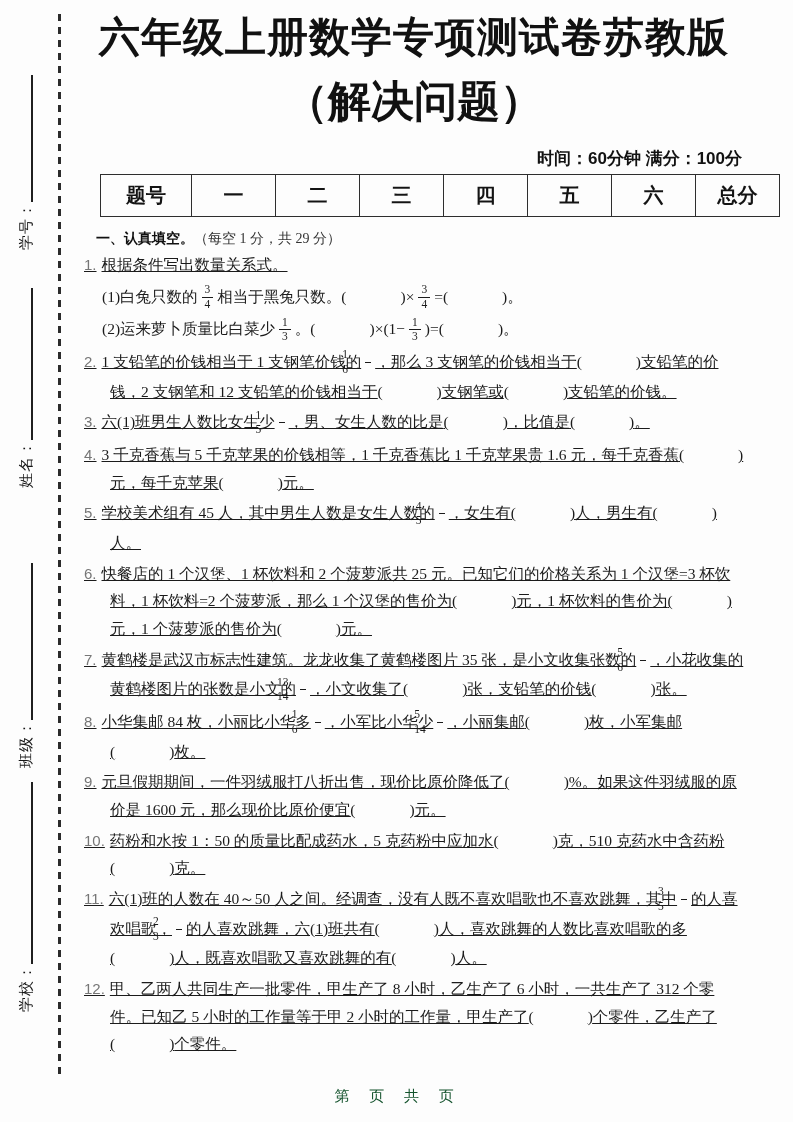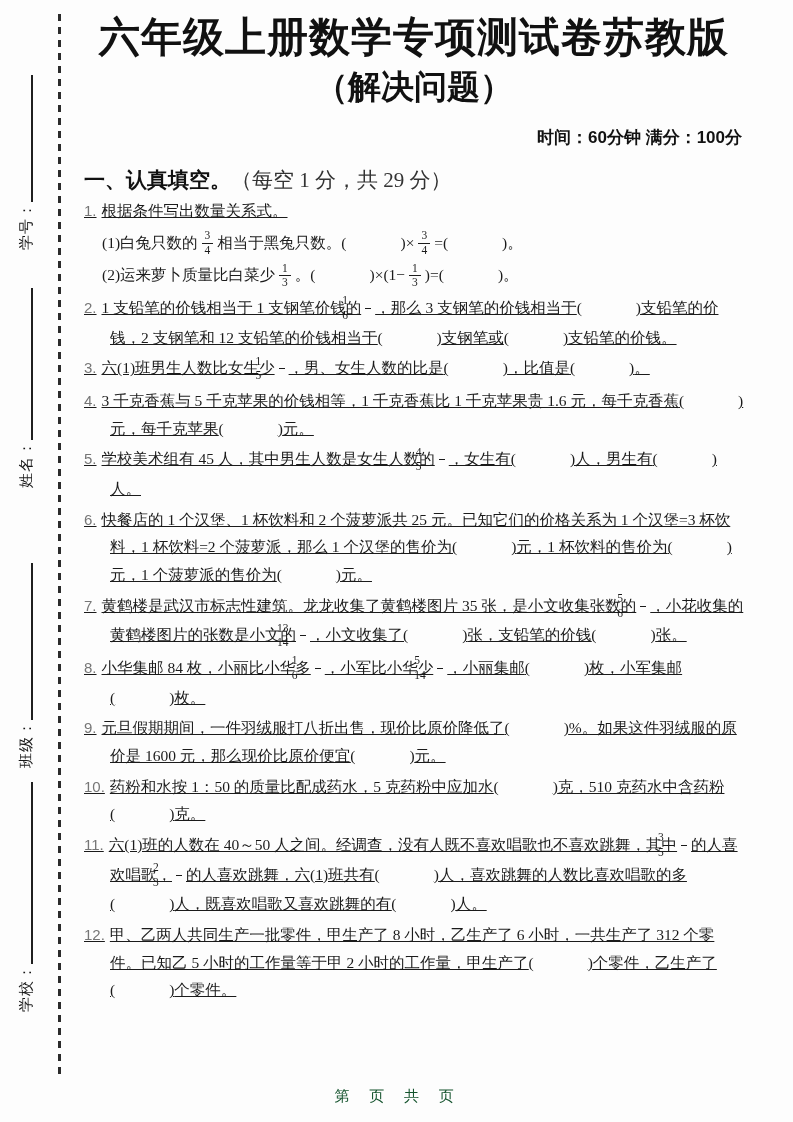--- a/index.html
+++ b/index.html
@@ -29,38 +29,38 @@
 
   
   .content{position:absolute;left:84px;top:4px;width:660px;}
   .title{
     font-family:"Liberation Sans","DejaVu Sans",sans-serif;
     font-weight:bold;font-size:41px;text-align:center;letter-spacing:1px;
     color:#111;margin:6px 0 0 0;
   }
   .subtitle{
     font-family:"Liberation Sans","DejaVu Sans",sans-serif;
-    font-weight:bold;font-size:33px;text-align:center;color:#111;
+    font-weight:bold;font-size:43px;text-align:center;color:#111;margin-top:8px;
   }
   .meta{
     font-family:"Liberation Sans","DejaVu Sans",sans-serif;
     font-weight:bold;font-size:17px;text-align:right;margin:16px 2px 4px 0;color:#121212;
   }
   table.score-table{
     border-collapse:collapse;table-layout:fixed;
     width:656px;margin-left:16px;
     font-family:"Liberation Sans","DejaVu Sans",sans-serif;
   }
   table.score-table td{
     border:1.7px solid #2e2e2e;height:39px;text-align:center;
     font-size:20px;font-weight:bold;color:#141414;width:81px;
   }
   table.score-table td.hd{width:88px;}
 
-  .section-head{margin:13px 0 3px 0;font-size:21px;}
+  .section-head{margin:13px 0 3px 12px;font-size:14px;}
   .section-title{font-weight:bold;font-family:"Liberation Sans","DejaVu Sans",sans-serif;color:#111;}
   .section-note{color:#333;}
 
   .q{margin:3px 0;line-height:1.78;font-size:15.5px;padding-left:26px;text-indent:-26px;text-decoration:underline;}
   .qnum{
     font-family:"Liberation Sans","DejaVu Sans",sans-serif;
     color:#767676;margin-right:5px;font-size:15px;
   }
   .sub{margin:2px 0 2px 18px;line-height:1.9;font-size:15.5px;}
 
@@ -104,20 +104,30 @@
     <span class="seal-blank"></span>
   </div>
 
   <div class="content">
     <div class="title">六年级上册数学专项测试卷苏教版</div>
     <div class="subtitle">（解决问题）</div>
     <div class="meta">时间：60分钟  满分：100分</div>
 
     <table class="score-table">
       <tbody>
+          <tr>
+        <td class="hd">题号</td>
+        <td>一</td>
+        <td>二</td>
+        <td>三</td>
+        <td>四</td>
+        <td>五</td>
+        <td>六</td>
+        <td>总分</td>
+      </tr>
     </tbody>
       </table>
 
     <div class="section-head">
       <span class="section-title">一、认真填空。</span><span class="section-note">（每空 1 分，共 29 分）</span>
     </div>
 
     <div>
         <div class="q"><span class="qnum">1.</span><span class="qbody"><span class="txt">根据条件写出数量关系式。</span></span></div>
         <div class="sub"><span class="txt">(1)白兔只数的</span><span class="frac">

